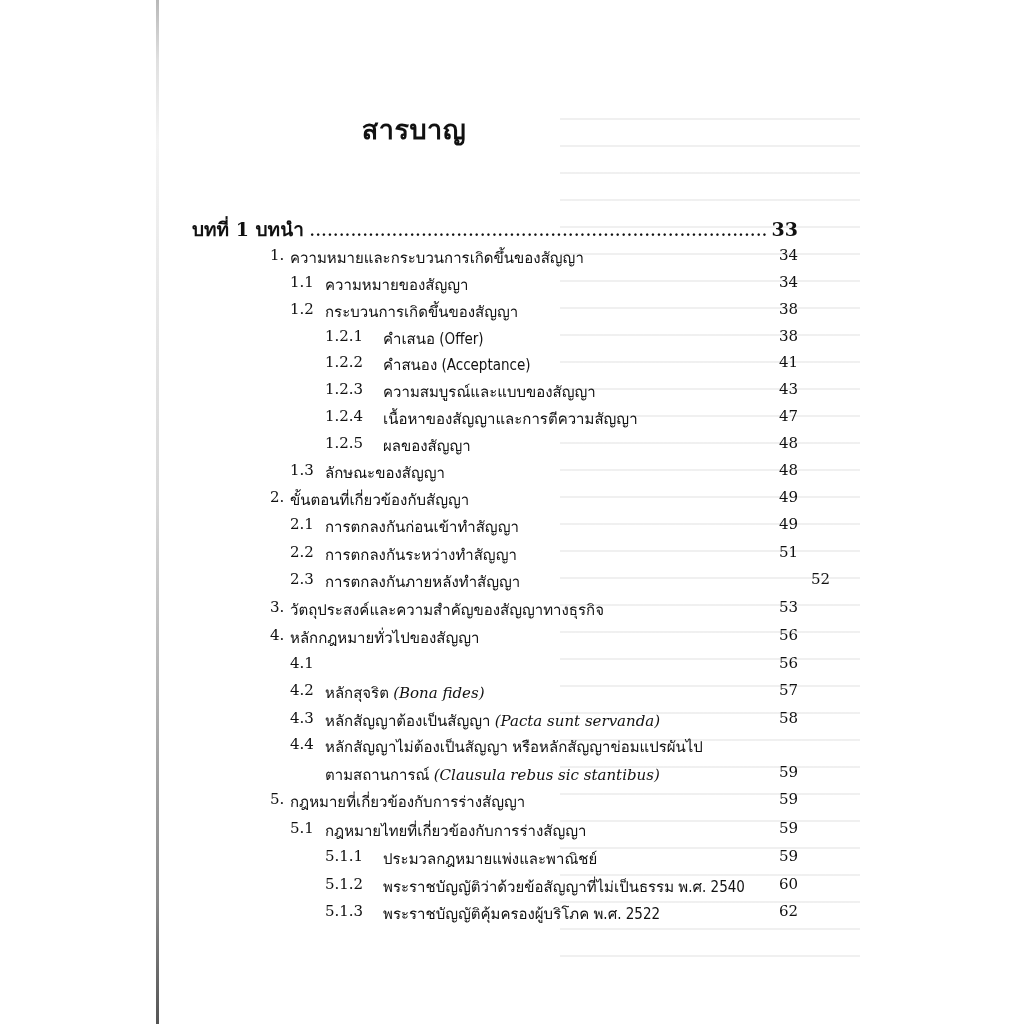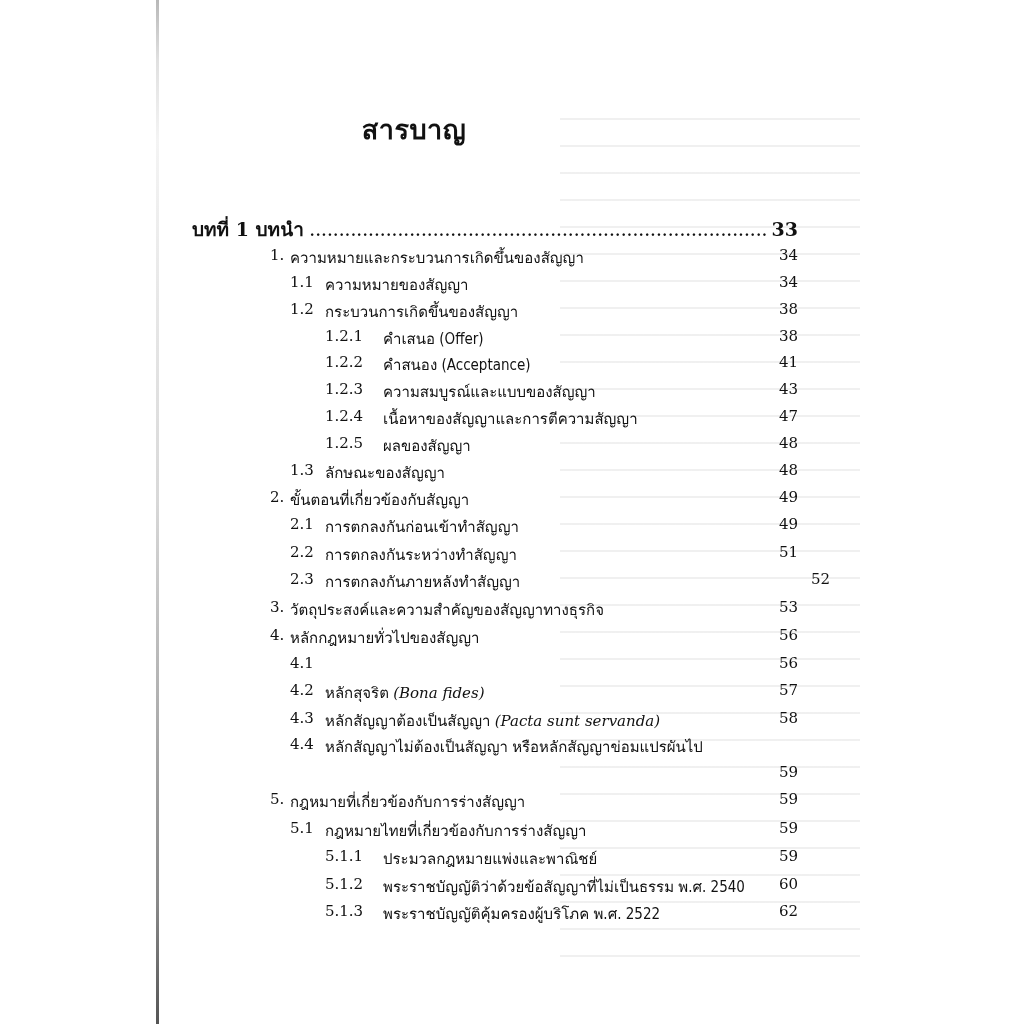--- a/index.html
+++ b/index.html
@@ -148,20 +148,21 @@
       <span class="txt"><span>หลักสัญญาต้องเป็นสัญญา</span> <i>(Pacta sunt servanda)</i></span>
       <span class="pg">58</span>
     </div>
     <div class="row lvl2" style="top: 735px;">
       <span class="num">4.4</span>
       <span class="txt"><span>หลักสัญญาไม่ต้องเป็นสัญญา หรือหลักสัญญาข่อมแปรผันไป</span></span>
       <span class="pg"></span>
     </div>
     <div class="row lvl2b" style="top: 763px;">
       <span class="num"></span>
+      <span class="txt"><span>ตามสถานการณ์</span> <i>(Clausula rebus sic stantibus)</i></span>
       <span class="pg">59</span>
     </div>
     <div class="row lvl1" style="top: 790px;">
       <span class="num">5.</span>
       <span class="txt"><span>กฎหมายที่เกี่ยวข้องกับการร่างสัญญา</span></span>
       <span class="pg">59</span>
     </div>
     <div class="row lvl2" style="top: 819px;">
       <span class="num">5.1</span>
       <span class="txt"><span>กฎหมายไทยที่เกี่ยวข้องกับการร่างสัญญา</span></span>

